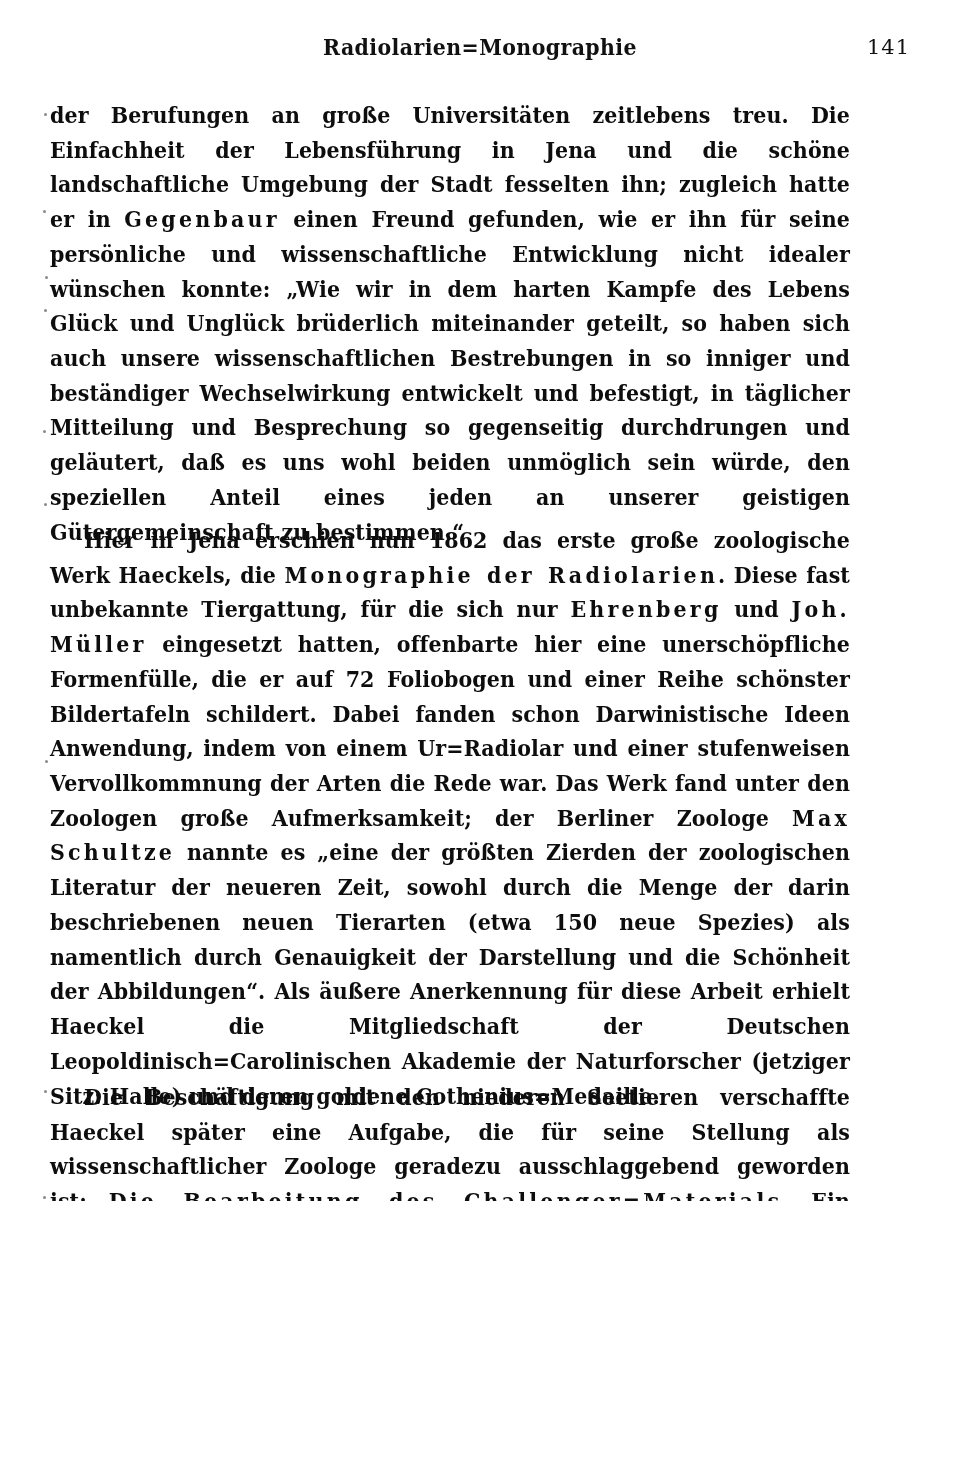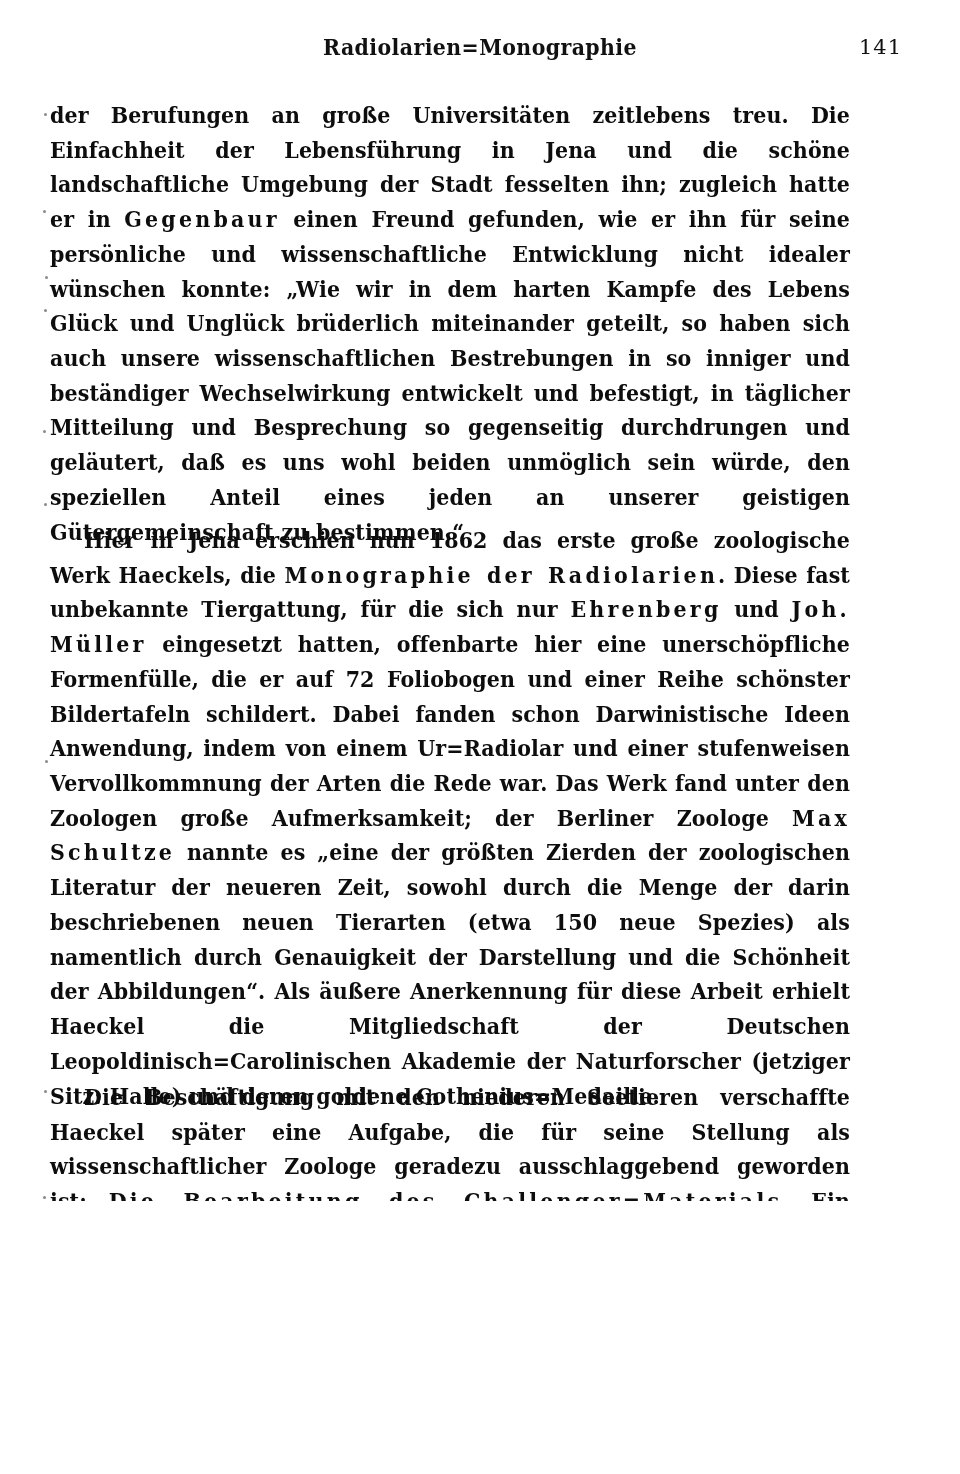--- a/index.html
+++ b/index.html
@@ -39,21 +39,21 @@
     font-size: 20.5px;
     letter-spacing: 0.4px;
     color: #111;
     white-space: nowrap;
     transform: scaleY(1.12);
     transform-origin: center top;
   }
 
   .head-folio {
     position: absolute;
-    right: 8px;
+    right: 0;
     top: 1px;
     font-family: "DejaVu Serif", "Liberation Serif", serif;
     font-size: 21px;
     font-weight: 400;
     color: #111;
     letter-spacing: 1px;
   }
 
   
   .textblock {

